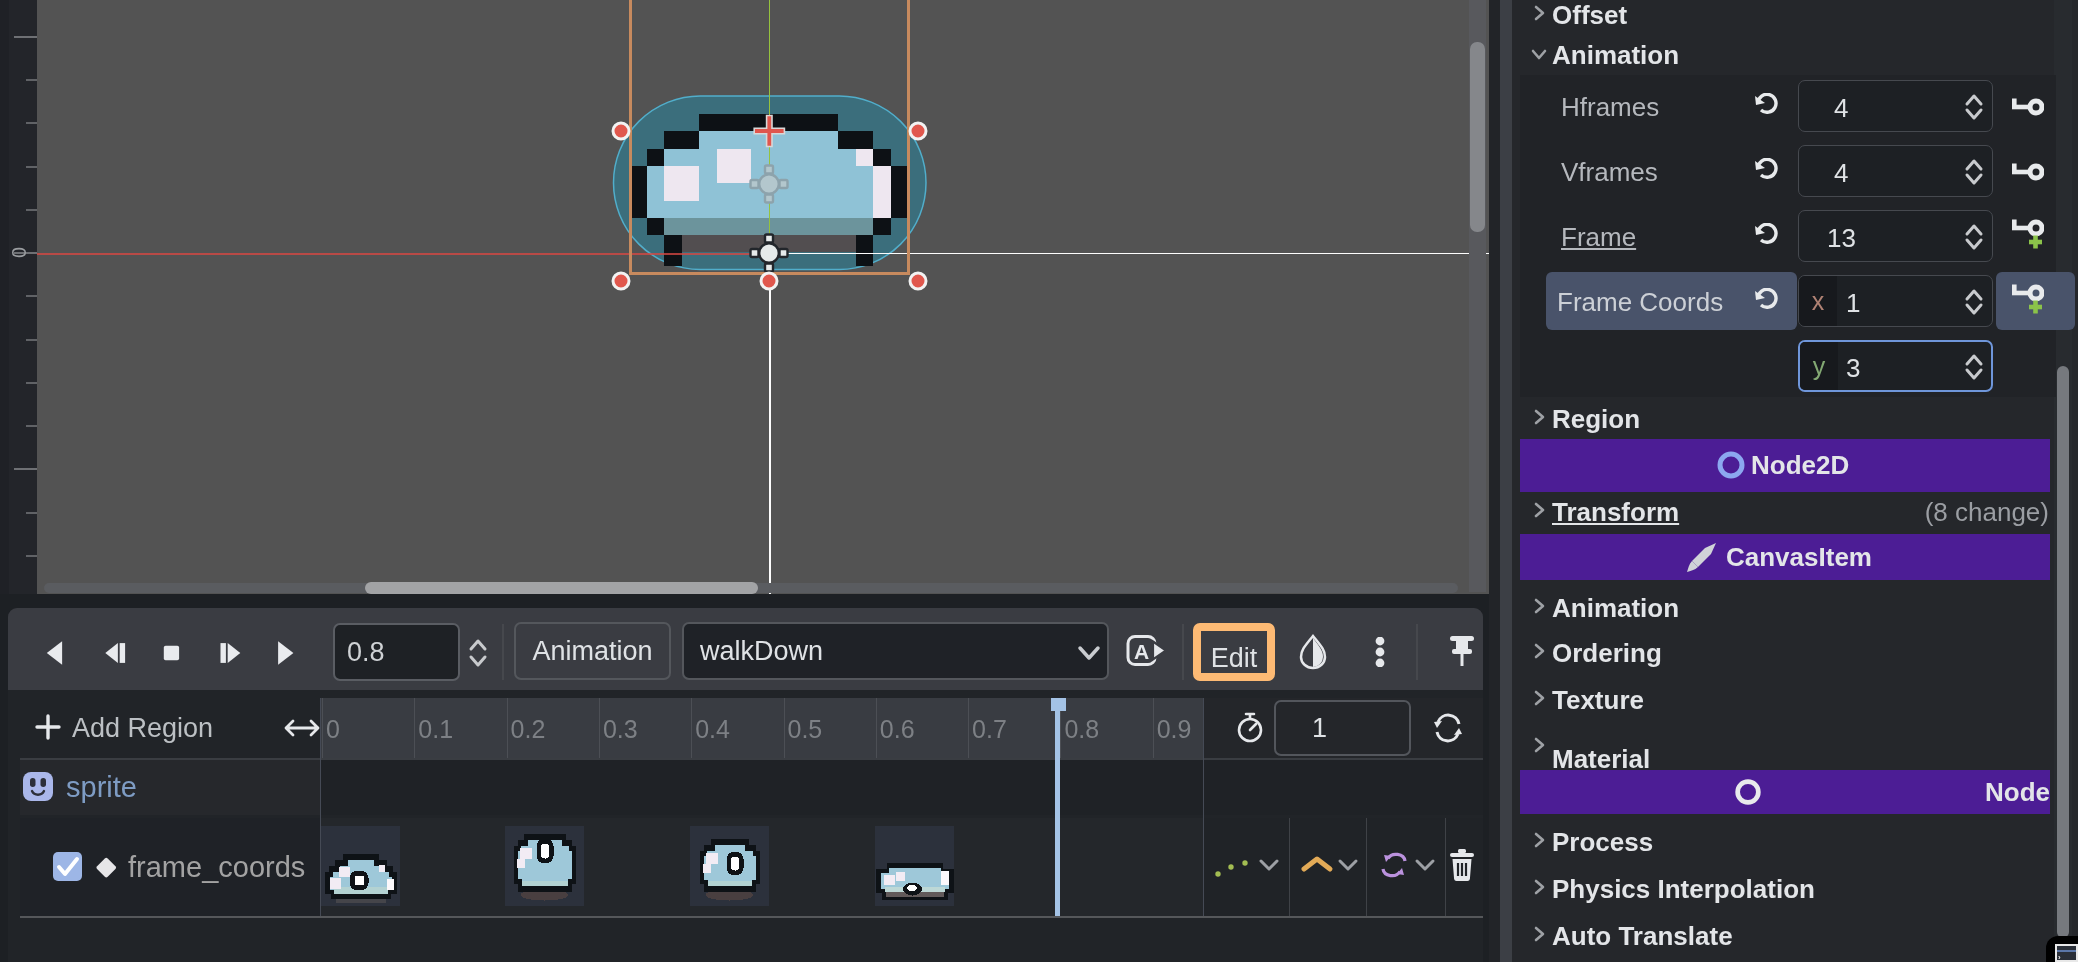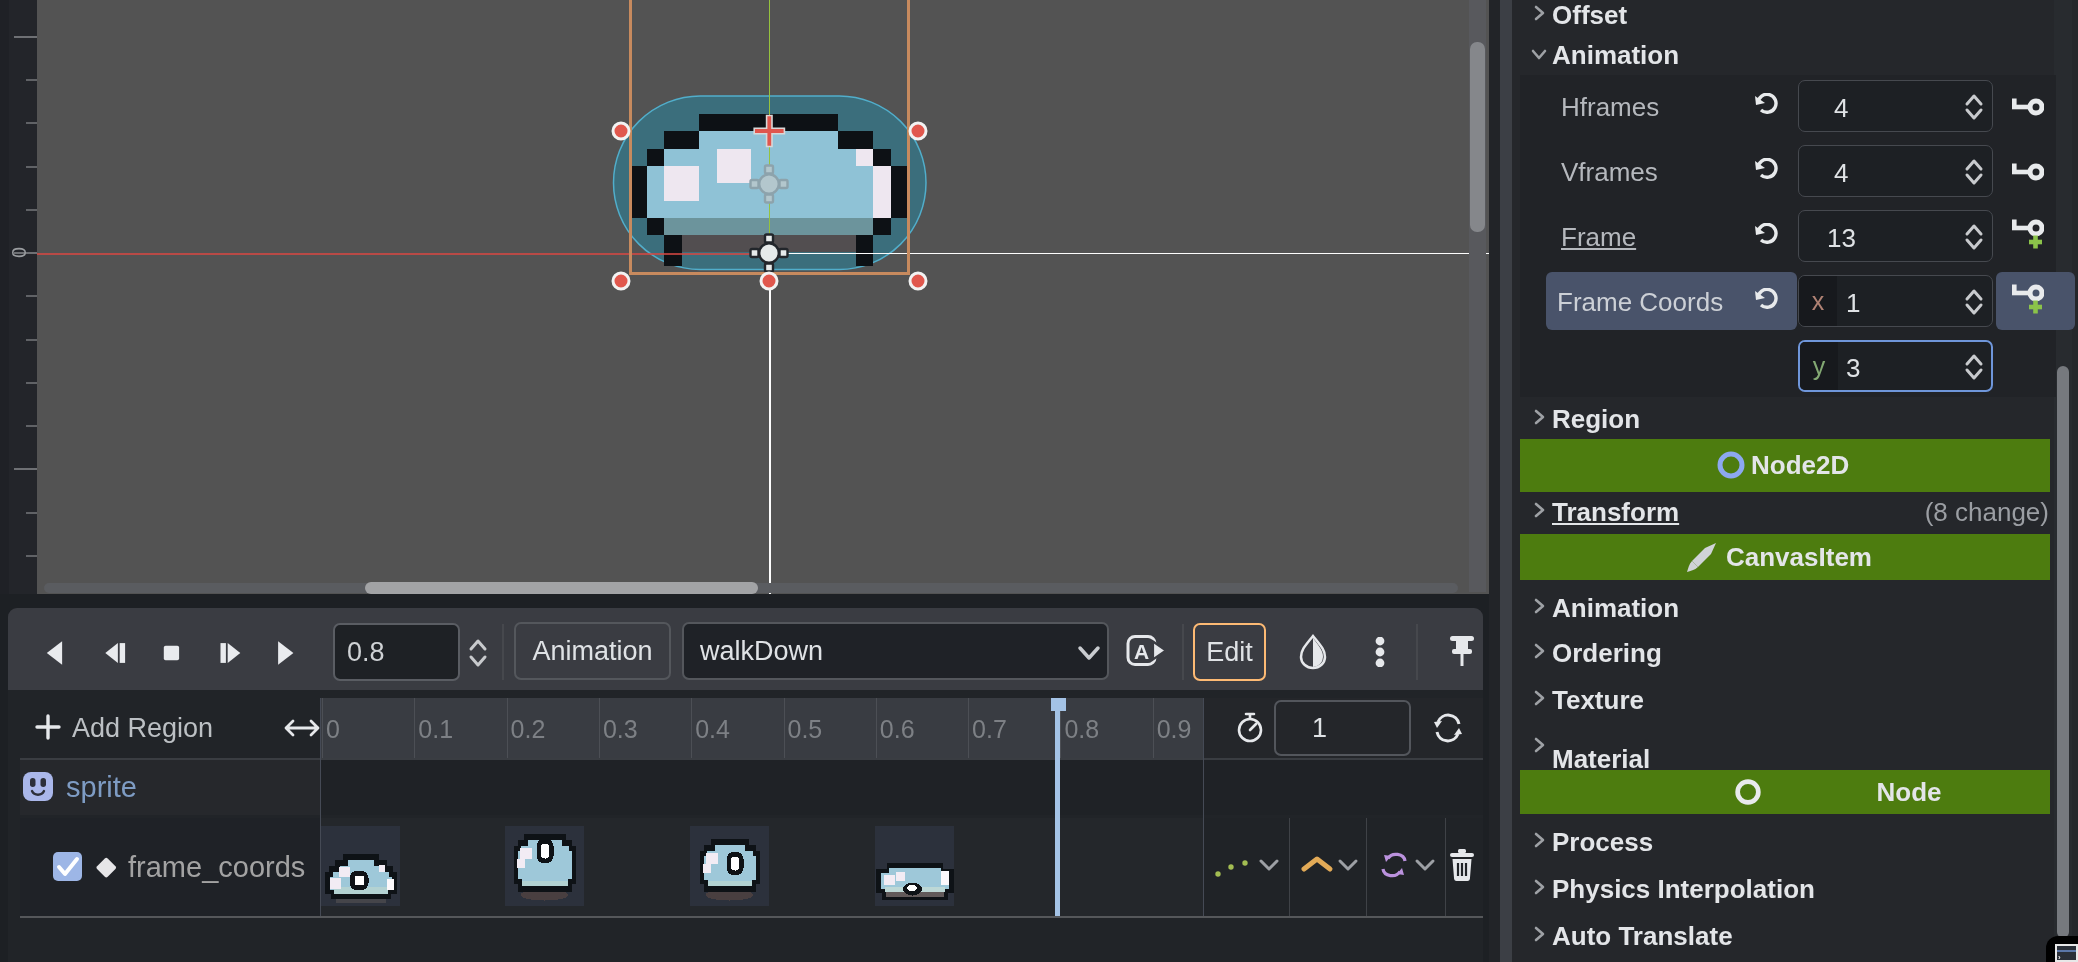--- a/index.html
+++ b/index.html
@@ -172,21 +172,21 @@
       <path d="M 8 6 L 17 16 L 26 6" fill="none" stroke="#c9ccd0" stroke-width="3.5" stroke-linecap="round" stroke-linejoin="round"></path>
     </svg>
 
     <svg class="abs" style="left:1126px;top:40px;" width="42" height="34" viewBox="0 0 42 34">
       <rect x="2" y="2.5" width="27" height="28" rx="7" fill="none" stroke="#e6e8eb" stroke-width="3"></rect>
       <text x="8" y="24.5" fill="#e6e8eb" font-size="21px" font-weight="bold" font-family="Liberation Sans">A</text>
       <path d="M 27 7.5 L 40 16.5 L 27 25.5 Z" fill="#e6e8eb" stroke="#3a3c42" stroke-width="2.2"></path>
     </svg>
     <div class="abs" style="left:1182px;top:30px;width:2px;height:56px;background:#46484d;"></div>
 
-    <div class="abs" style="left:1193px;top:29px;width:73px;height:58px;border:2px solid #fdba74;border-radius:7px;color:#dfe2e5;font-size:27px;line-height:54px;text-align:center;">Edit</div>
+    <div class="abs" style="left:1193px;top:29px;width:82px;height:58px;border:8px solid #fdba74;border-radius:7px;color:#dfe2e5;font-size:27px;line-height:54px;text-align:center;">Edit</div>
 
     <svg class="abs" style="left:1295px;top:40px;" width="36" height="36" viewBox="0 0 36 36">
       <path d="M 18 2 C 10 12 6 16 6 23 a 12 11 0 0 0 24 0 C 30 16 26 12 18 2 Z" fill="none" stroke="#e6e8eb" stroke-width="2.5"></path>
       <path d="M 18 4 C 25 13 28 17 28 23 a 10 10 0 0 1 -10 10 Z" fill="#e6e8eb"></path>
     </svg>
     <svg class="abs" style="left:1370px;top:43px;" width="20" height="30" viewBox="0 0 20 30">
       <g fill="#e6e8eb">
           <circle cx="10" cy="4" r="4.4"></circle>
           <circle cx="10" cy="15" r="4.4"></circle>
           <circle cx="10" cy="26" r="4.4"></circle>
@@ -417,21 +417,21 @@
   <div class="abs" style="left:0;top:0;width:11px;height:962px;background:#222428;"></div>
   <div class="abs" style="left:11px;top:0;width:12px;height:962px;background:#3c3f45;"></div>
   <div id="insp-content">
 
     <style>
       .ihdr { position:absolute; left:63px; color:#e3e5e8; font-size:26px; font-weight:bold; }
       .ichev { position:absolute; left:42px; width:16px; height:16px; }
       .ilab { position:absolute; left:72px; color:#b5b8bd; font-size:26px; }
       .ifield { position:absolute; left:309px; width:195px; height:52px; background:#1d2024; border:1.6px solid #46494f; border-radius:7px; }
       .ival { position:absolute; color:#dfe2e5; font-size:26px; }
-      .iband { position:absolute; left:31px; width:530px; height:53px; background:#4d7c0f; color:#e3e5e8; font-size:26px; font-weight:bold; text-align:center; }
+      .iband { position:absolute; left:31px; width:530px; height:53px; background:#4c1d95; color:#e3e5e8; font-size:26px; font-weight:bold; text-align:center; }
     </style>
 
     <div class="abs" style="left:565px;top:0;width:18px;height:962px;background:#282b2f;"></div>
 
     <div class="abs" style="left:31px;top:75px;width:536px;height:322px;background:#212327;"></div>
 
     <div class="ihdr" style="top:0px;">Offset</div>
     <svg class="ichev" style="top:5px;" viewBox="0 0 16 16">
         <path d="M 5 2 L 12 8 L 5 14" fill="none" stroke="#9ea1a5" stroke-width="2.6" stroke-linecap="round" stroke-linejoin="round"></path>
       </svg>
@@ -540,21 +540,21 @@
       </svg>
     <div class="ihdr" style="top:685px;">Texture</div>
     <svg class="ichev" style="top:690px;" viewBox="0 0 16 16">
         <path d="M 5 2 L 12 8 L 5 14" fill="none" stroke="#9ea1a5" stroke-width="2.6" stroke-linecap="round" stroke-linejoin="round"></path>
       </svg>
     <div class="ihdr" style="top:744px;">Material</div>
     <svg class="ichev" style="top:737px;" viewBox="0 0 16 16">
         <path d="M 5 2 L 12 8 L 5 14" fill="none" stroke="#9ea1a5" stroke-width="2.6" stroke-linecap="round" stroke-linejoin="round"></path>
       </svg>
 
-    <div class="iband" style="top:770px;line-height:44px;height:44px;text-align:center;"><span style="margin-left:248px;">Node</span></div>
+    <div class="iband" style="top:770px;line-height:44px;height:44px;text-align:right;"><span style="margin-left:248px;">Node</span></div>
     <svg class="abs" style="left:243px;top:776px;" width="32" height="32" viewBox="0 0 34 34">
         <circle cx="17" cy="17" r="11" fill="none" stroke="#e8eaec" stroke-width="5"></circle>
       </svg>
 
     <div class="ihdr" style="top:827px;">Process</div>
     <svg class="ichev" style="top:832px;" viewBox="0 0 16 16">
         <path d="M 5 2 L 12 8 L 5 14" fill="none" stroke="#9ea1a5" stroke-width="2.6" stroke-linecap="round" stroke-linejoin="round"></path>
       </svg>
     <div class="ihdr" style="top:874px;">Physics Interpolation</div>
     <svg class="ichev" style="top:879px;" viewBox="0 0 16 16">

